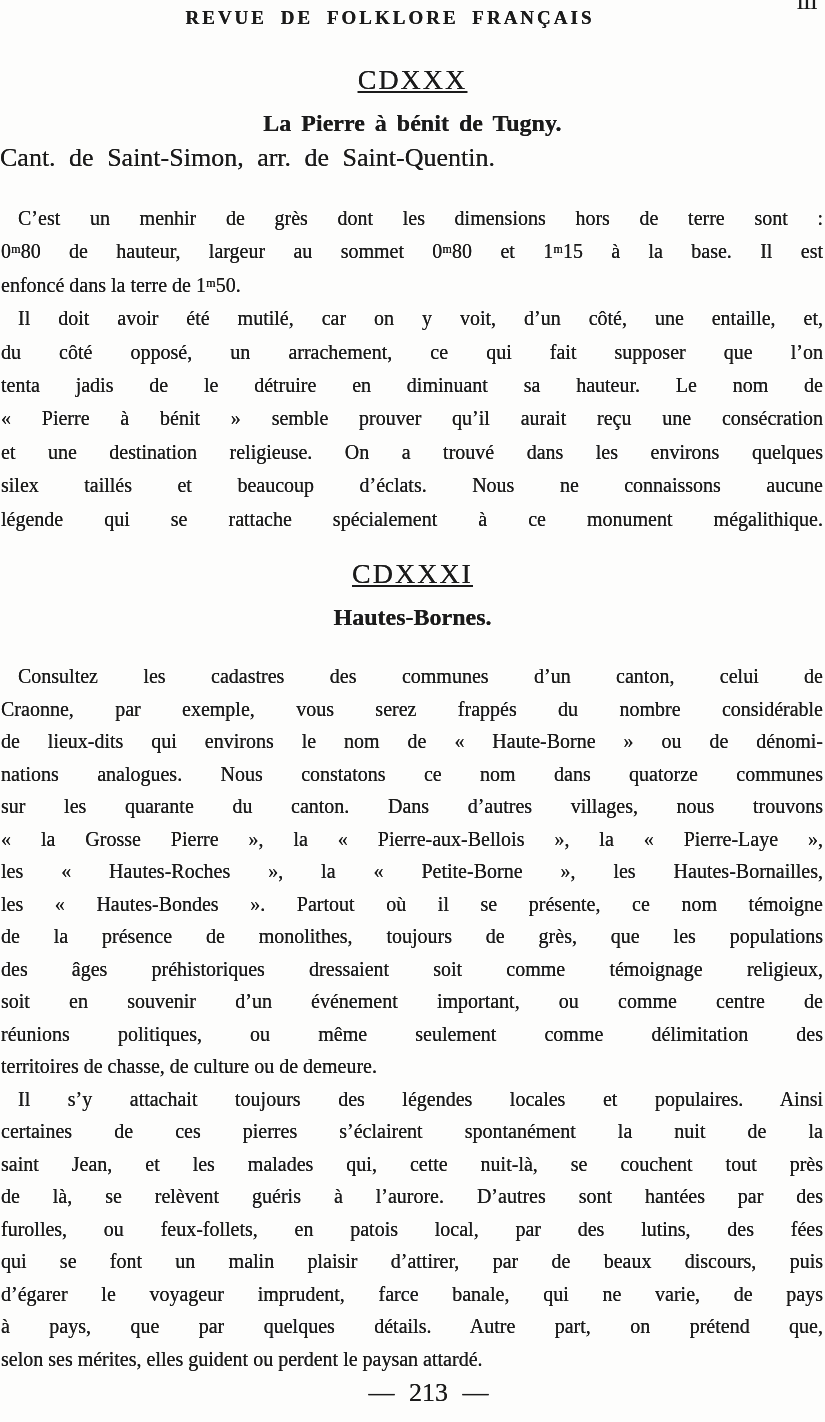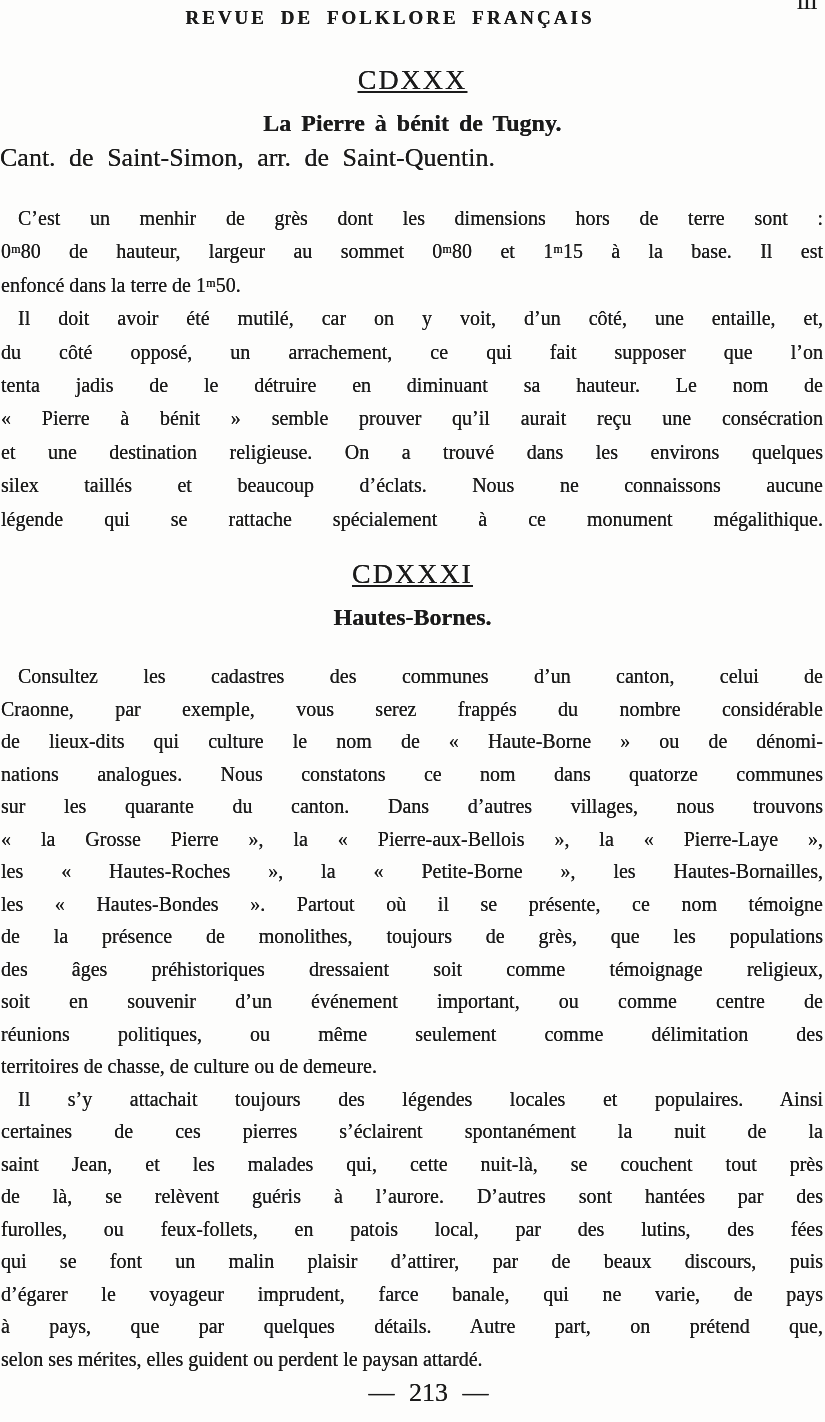--- a/index.html
+++ b/index.html
@@ -96,21 +96,21 @@
       <div class="line">légende qui se rattache spécialement à ce monument mégalithique.</div>
     </div>
 
   <div class="section-number" style="top:558px">CDXXXI</div>
 
   <div class="section-title" style="top:604px">Hautes-Bornes.</div>
 
   <div id="body-2" class="body-block">
       <div class="line indent">Consultez les cadastres des communes d’un canton, celui de</div>
       <div class="line">Craonne, par exemple, vous serez frappés du nombre considérable</div>
-      <div class="line">de lieux-dits qui culture le nom de « Haute-Borne » ou de dénomi-</div>
+      <div class="line">de lieux-dits qui environs le nom de « Haute-Borne » ou de dénomi-</div>
       <div class="line">nations analogues. Nous constatons ce nom dans quatorze communes</div>
       <div class="line">sur les quarante du canton. Dans d’autres villages, nous trouvons</div>
       <div class="line">« la Grosse Pierre », la « Pierre-aux-Bellois », la « Pierre-Laye »,</div>
       <div class="line">les « Hautes-Roches », la « Petite-Borne », les Hautes-Bornailles,</div>
       <div class="line">les « Hautes-Bondes ». Partout où il se présente, ce nom témoigne</div>
       <div class="line">de la présence de monolithes, toujours de grès, que les populations</div>
       <div class="line">des âges préhistoriques dressaient soit comme témoignage religieux,</div>
       <div class="line">soit en souvenir d’un événement important, ou comme centre de</div>
       <div class="line">réunions politiques, ou même seulement comme délimitation des</div>
       <div class="line endline">territoires de chasse, de culture ou de demeure.</div>

